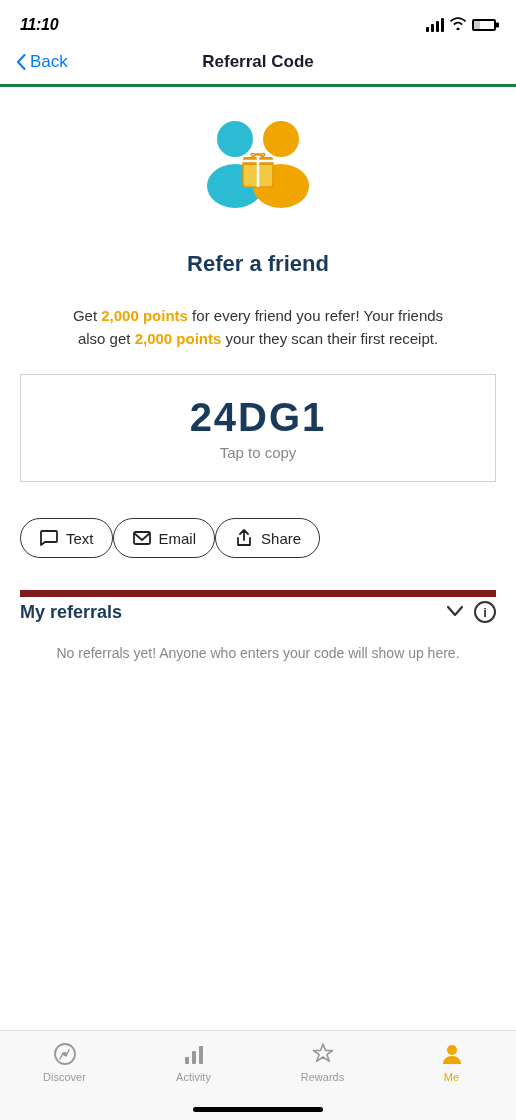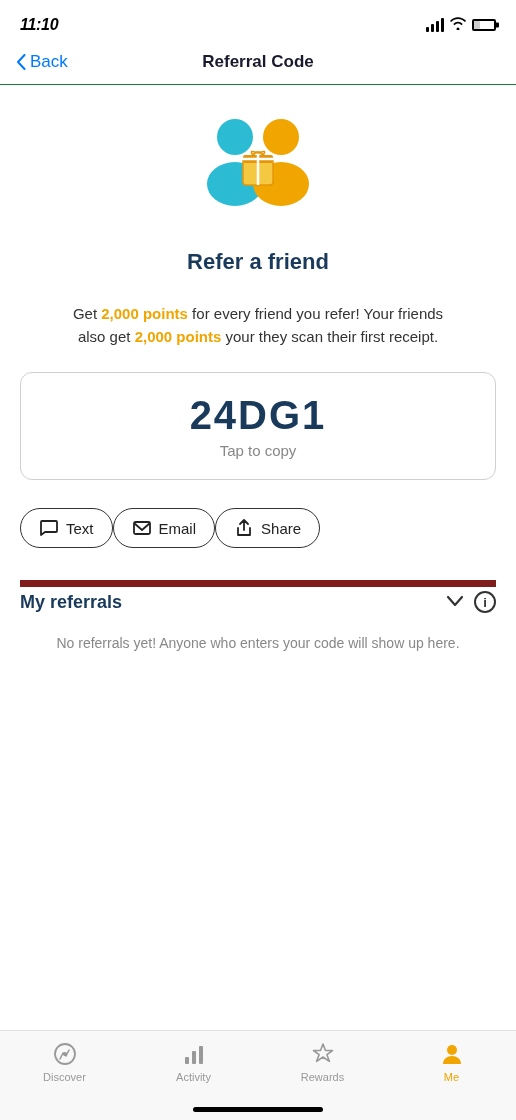--- a/index.html
+++ b/index.html
@@ -74,21 +74,21 @@
       border-radius: 1px;
     }
 
     
     .nav-header {
       display: flex;
       align-items: center;
       justify-content: center;
       padding: 8px 16px 12px;
       position: relative;
-      border-bottom: 1px solid #15803d;
+      border-bottom: 3px solid #15803d;
     }
     .back-btn {
       position: absolute;
       left: 16px;
       display: flex;
       align-items: center;
       gap: 4px;
       font-size: 17px;
       color: #007aff;
       cursor: pointer;
@@ -141,26 +141,26 @@
     }
     .refer-desc .highlight {
       color: #f0a500;
       font-weight: 600;
     }
 
     
     .code-box {
       width: 100%;
       border: 1.5px solid #d0d0d0;
-      border-radius: 12px;
+      border-radius: 0;
       padding: 20px;
       display: flex;
       flex-direction: column;
       align-items: center;
-      margin-bottom: 28px;
+      margin-bottom: 36px;
       cursor: pointer;
     }
     .referral-code {
       font-size: 40px;
       font-weight: 900;
       color: #1a3a5c;
       letter-spacing: 2px;
     }
     .tap-copy {
       font-size: 15px;

